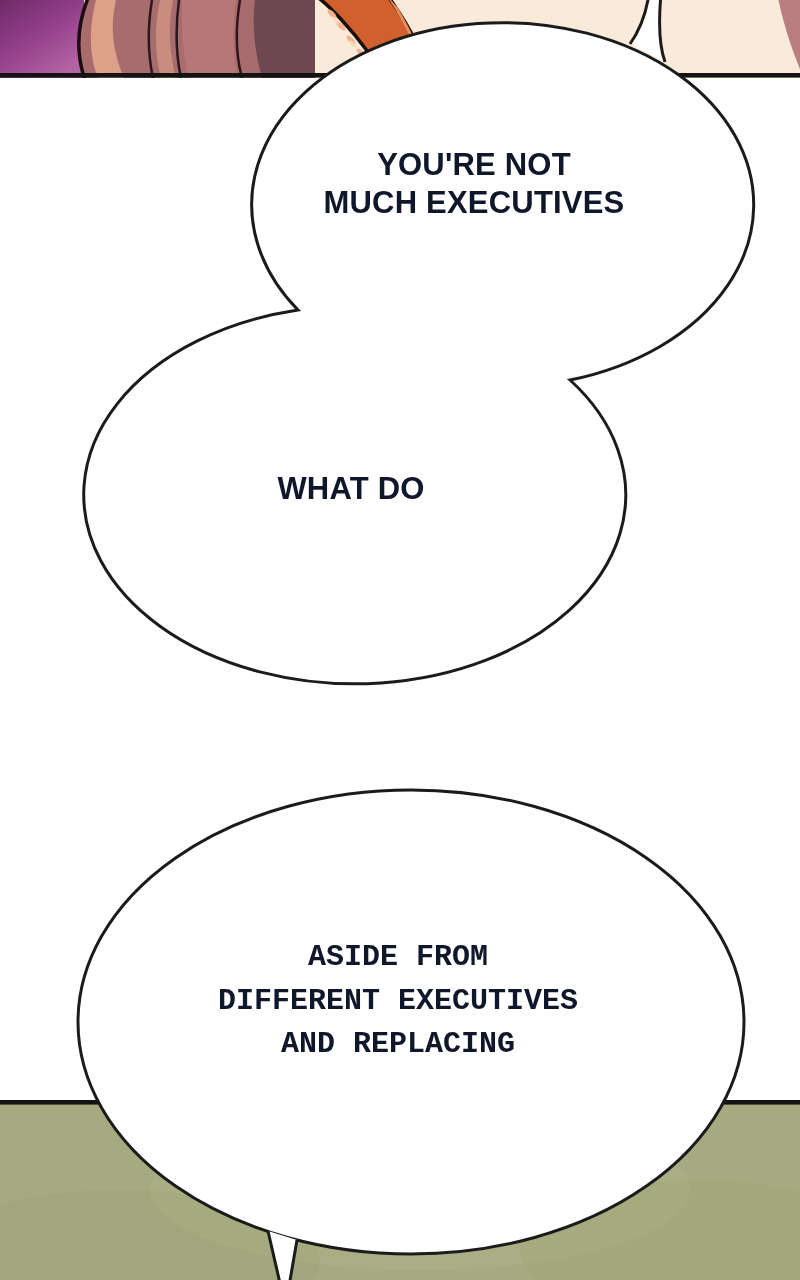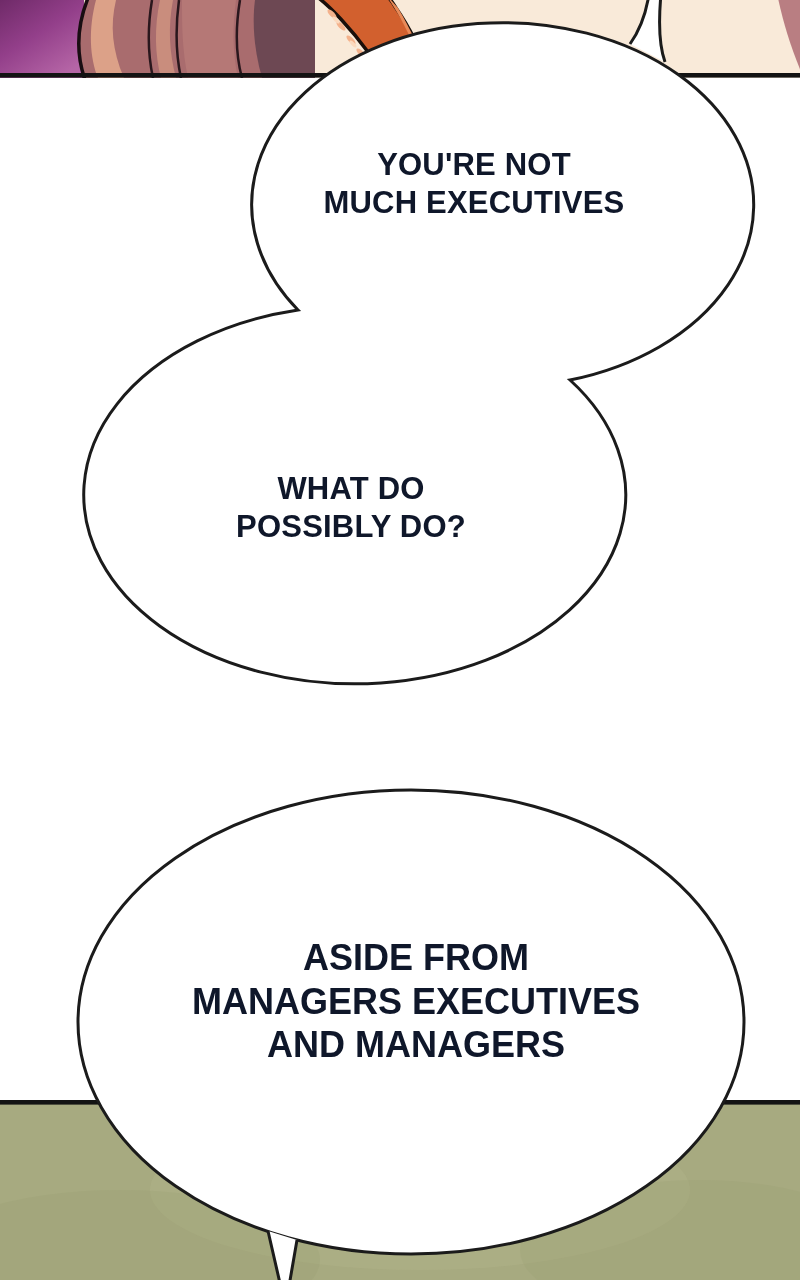--- a/index.html
+++ b/index.html
@@ -14,21 +14,21 @@
     position:absolute;
     text-align:center;
     font-weight:700;
     color:#0f172a;
     letter-spacing:.2px;
     user-select:none;
   }
   .speech-text .line{white-space:nowrap;}
   #bubble1-text{left:274px;top:146px;width:400px;font-size:31px;line-height:37.5px;}
   #bubble2-text{left:151px;top:446px;width:400px;font-size:31px;line-height:37.5px;margin-top:24px;}
-  #bubble3-text{left:116px;top:936px;width:600px;font-size:36px;line-height:43.5px;letter-spacing:0;}
+  #bubble3-text{left:98px;top:936px;width:600px;font-size:30px;line-height:43.5px;letter-spacing:0;font-family:Liberation Mono, monospace;}
 </style>
 </head>
 <body>
 
 <div id="stage">
   <svg width="800" height="1280" viewBox="0 0 800 1280">
     <defs>
       <linearGradient id="purpleGrad" x1="0" y1="0" x2="0.7" y2="1">
         <stop offset="0" stop-color="#6f2a68"></stop>
         <stop offset="0.5" stop-color="#933f8a"></stop>
@@ -92,21 +92,20 @@
     <path d="M 630,44 C 640,30 646,14 649,-6 L 661,-6 C 658,26 660,48 665,62" fill="#ffffff" stroke="#1b1b1b" stroke-width="3"></path>
   </svg>
 
   <div class="speech-text" id="bubble1-text">
     <div class="line">YOU'RE NOT</div>
     <div class="line">MUCH EXECUTIVES</div>
   </div>
 
   <div class="speech-text" id="bubble2-text">
     <div class="line">WHAT DO</div>
-    <div class="line">POSSIBLY DO?</div>
   </div>
 
   <div class="speech-text" id="bubble3-text">
     <div class="line">ASIDE FROM</div>
-    <div class="line">MANAGERS EXECUTIVES</div>
-    <div class="line">AND MANAGERS</div>
+    <div class="line">DIFFERENT EXECUTIVES</div>
+    <div class="line">AND REPLACING</div>
   </div>
 </div>
 
 </body></html>

